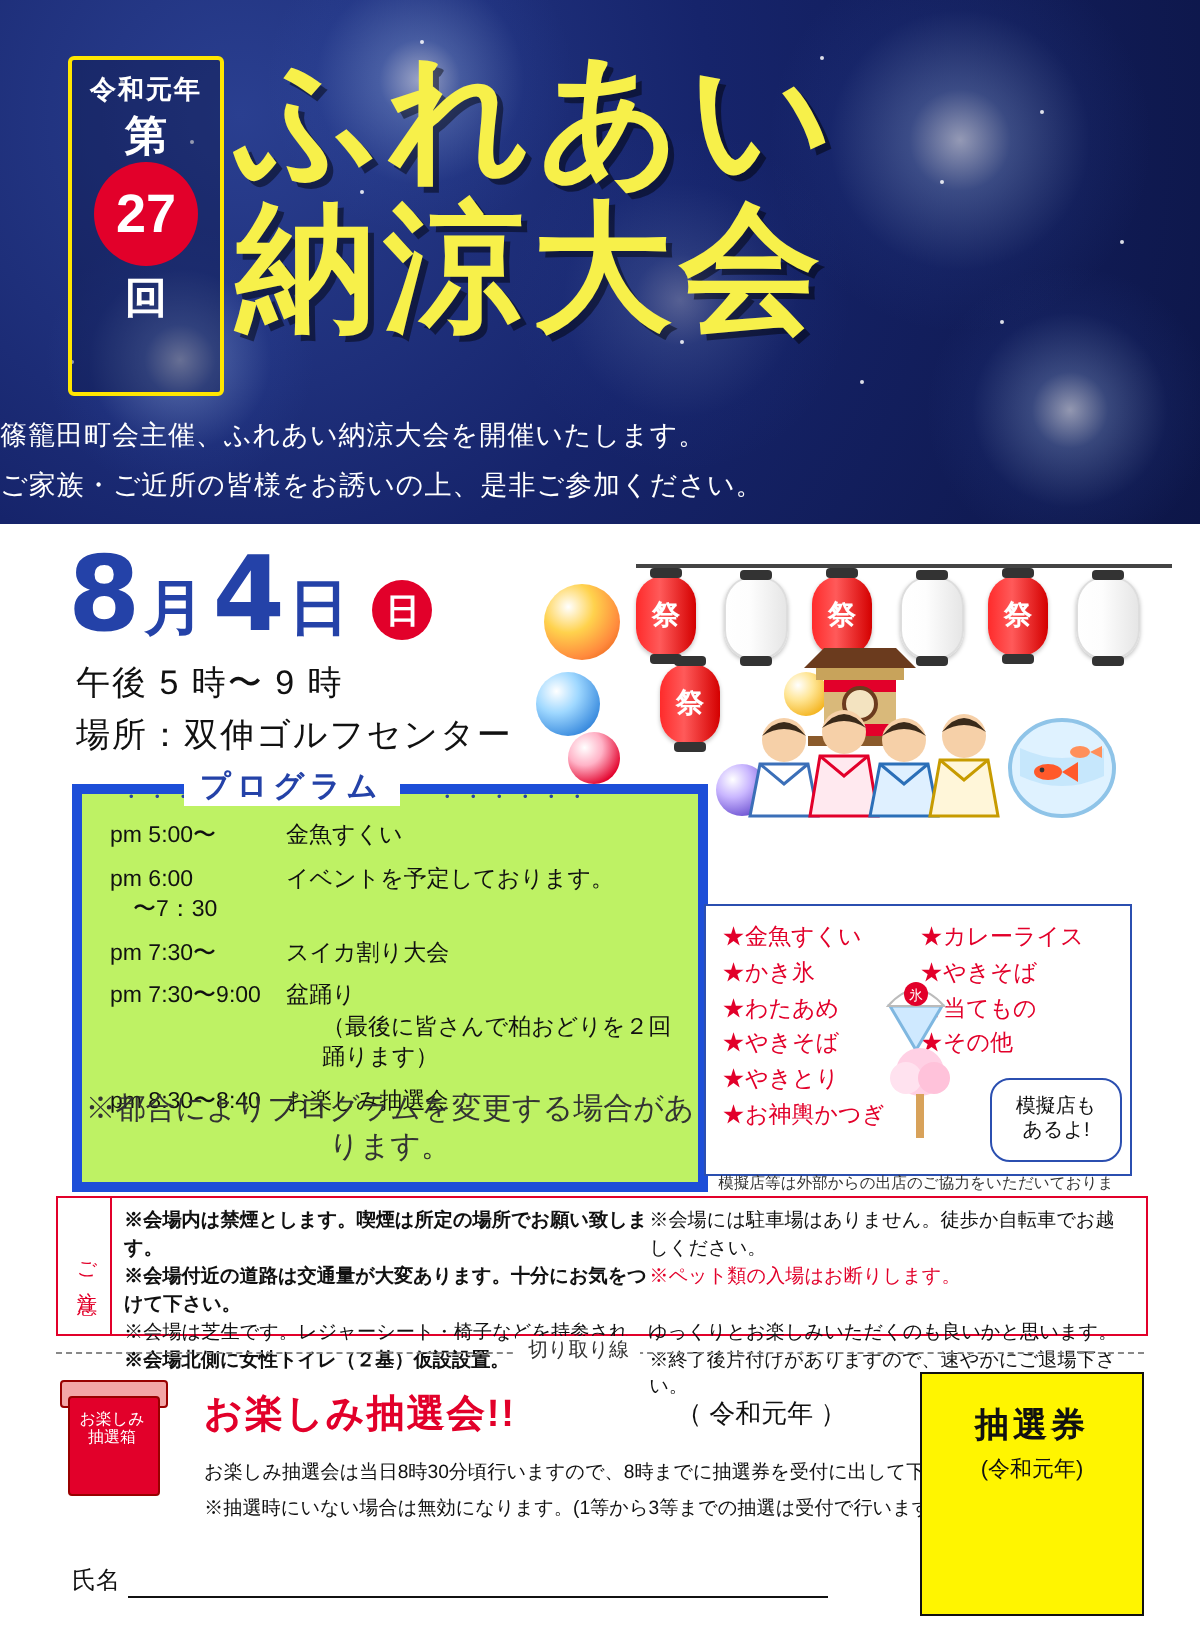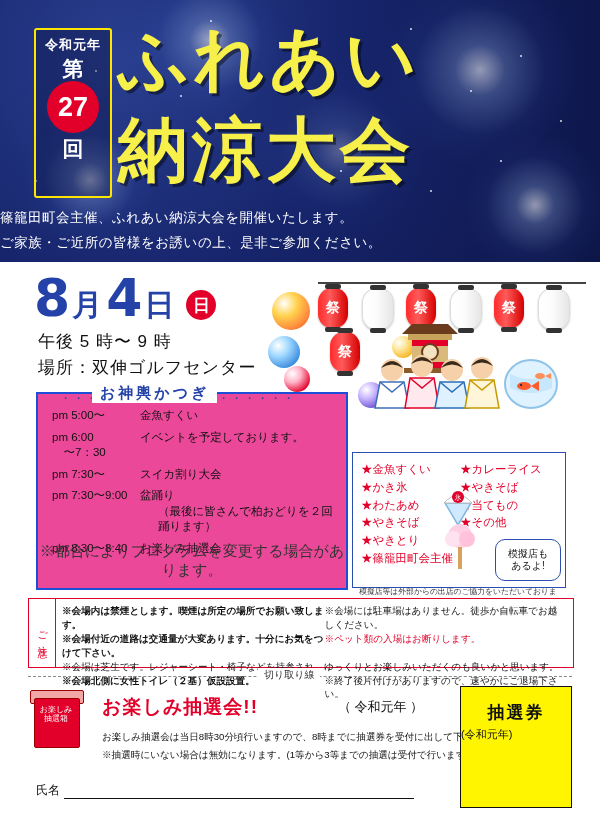--- a/index.html
+++ b/index.html
@@ -19,36 +19,36 @@
       display:flex;flex-direction:column;align-items:center;padding-top:6px;box-sizing:border-box;}
   .era-top{color:#ffffff;font-size:13px;letter-spacing:1px;writing-mode:horizontal-tb;margin-bottom:4px;font-weight:bold;}
   .era-dai{color:#ffffff;font-size:21px;font-weight:bold;line-height:1;margin-bottom:2px;}
   .era-circle{width:52px;height:52px;border-radius:50%;background:#e2002a;color:#fff;
       display:flex;align-items:center;justify-content:center;font-size:27px;font-weight:bold;}
   .era-kai{color:#ffffff;font-size:21px;font-weight:bold;margin-top:2px;}
 
   .main-title{position:absolute;left:118px;top:24px;width:470px;color:#f7f04a;
       font-family:"DejaVu Sans",sans-serif;font-weight:bold;font-size:70px;line-height:1.02;
       letter-spacing:4px;text-shadow:3px 3px 0 rgba(0,0,0,.45);}
-  .main-title .l2{display:block;margin-top:20px;}
+  .main-title .l2{display:block;margin-top:4px;}
 
   .sub-lines{position:absolute;left:0;top:206px;width:600px;color:#fff;
       font-size:13.5px;line-height:1.85;letter-spacing:.5px;}
 
   
   .date-row{position:absolute;left:34px;top:272px;display:flex;align-items:flex-end;}
   .d-num{color:#2442a8;font-weight:bold;font-size:52px;line-height:1;font-family:"DejaVu Sans",sans-serif;}
   .d-kan{color:#2442a8;font-weight:bold;font-size:30px;line-height:1;padding:0 4px 4px 2px;}
   .d-sun{width:30px;height:30px;border-radius:50%;background:#e2002a;color:#fff;font-size:17px;
       display:flex;align-items:center;justify-content:center;margin-left:8px;margin-bottom:4px;font-weight:bold;}
   .time-line{position:absolute;left:38px;top:330px;font-size:17px;color:#111;letter-spacing:1px;}
   .place-line{position:absolute;left:38px;top:356px;font-size:17px;color:#111;letter-spacing:1px;}
 
   
-  .prog{position:absolute;left:36px;top:392px;width:308px;height:194px;border:2px solid #1d4ed8;background:#ec4899;}
+  .prog{position:absolute;left:36px;top:392px;width:308px;height:194px;border:5px solid #1d4ed8;background:#bef264;}
   .prog-title{position:absolute;left:92px;top:384px;background:#fff;padding:0 8px;color:#2442a8;
       font-weight:bold;font-size:15px;letter-spacing:3px;}
   .prog-dots{position:absolute;top:391px;font-size:11px;color:#2442a8;letter-spacing:2px;}
   .prog ul{list-style:none;margin:0;padding:14px 10px 0 14px;}
   .prog li{font-size:11.5px;color:#111;line-height:1.35;margin-bottom:6px;display:flex;}
   .p-time{width:88px;flex:0 0 88px;}
   .p-desc{flex:1;}
   .p-sub{display:block;padding-left:18px;}
   .prog-note{position:absolute;left:0;bottom:8px;width:100%;text-align:center;font-size:15px;color:#333;}
 
@@ -85,21 +85,21 @@
   .red{color:#e2002a;}
 
   
   .cutline{position:absolute;left:28px;top:676px;width:544px;border-top:1px dashed #888;}
   .cutlabel{position:absolute;left:258px;top:668px;background:#fff;padding:0 6px;font-size:10px;color:#333;}
 
   
   .bottom{position:absolute;left:28px;top:686px;width:544px;height:120px;}
   .ticket-box{position:absolute;right:0;top:0;width:110px;height:120px;border:1px solid #111;background:#fff500;}
   .ticket-t1{position:absolute;left:0;top:14px;width:110px;text-align:center;font-size:17px;font-weight:bold;color:#111;letter-spacing:2px;}
-  .ticket-t2{position:absolute;left:0;top:40px;width:110px;font-size:11px;color:#111;}
+  .ticket-t2{position:absolute;left:0;top:40px;width:110px;text-align:center;font-size:11px;color:#111;}
   .lottery-icon{position:absolute;left:2px;top:4px;width:52px;height:60px;}
   .lot-box{position:absolute;left:4px;top:8px;width:44px;height:48px;background:#e2002a;border:1px solid #900;border-radius:2px;}
   .lot-top{position:absolute;left:0px;top:0px;width:52px;height:12px;background:#f3a6a6;border:1px solid #900;border-radius:2px;}
   .lot-text{position:absolute;left:8px;top:16px;width:36px;color:#fff;font-size:8px;line-height:1.1;text-align:center;}
   .lottery-title{position:absolute;left:74px;top:8px;font-size:19px;font-weight:bold;color:#e2002a;letter-spacing:1px;}
   .lottery-era{position:absolute;left:310px;top:12px;font-size:13px;color:#111;}
   .l-note{position:absolute;left:74px;font-size:9.6px;color:#111;line-height:1.4;}
   .name-label{position:absolute;left:8px;top:96px;font-size:12px;color:#111;}
   .name-line{position:absolute;left:36px;top:112px;width:350px;border-bottom:1px solid #111;}
 
@@ -257,32 +257,32 @@
         </span>
       </li>
       <li>
         <span class="p-time">pm 8:30〜8:40</span>
         <span class="p-desc">お楽しみ抽選会</span>
       </li>
     </ul>
     <div class="prog-note">※都合によりプログラムを変更する場合があります。</div>
   </div>
   <div class="prog-dots" style="left:60px;">・・・・・・</div>
-  <div class="prog-title">お神輿かつぎ</div>
+  <div class="prog-title">プログラム</div>
   <div class="prog-dots" style="left:218px;">・・・・・・</div>
 
   <div class="stalls">
     <div class="stalls-cols">
       <div class="st-col">
         <div class="st-item">★金魚すくい</div>
         <div class="st-item">★かき氷</div>
         <div class="st-item">★わたあめ</div>
         <div class="st-item">★やきそば</div>
         <div class="st-item">★やきとり</div>
-        <div class="st-item">★篠籠田町会主催</div>
+        <div class="st-item">★お神輿かつぎ</div>
       </div>
       <div class="st-col">
         <div class="st-item">★カレーライス</div>
         <div class="st-item">★やきそば</div>
         <div class="st-item">★当てもの</div>
         <div class="st-item">★その他</div>
       </div>
     </div>
 
     <div style="position:absolute;left:88px;top:34px;width:34px;height:40px;">

